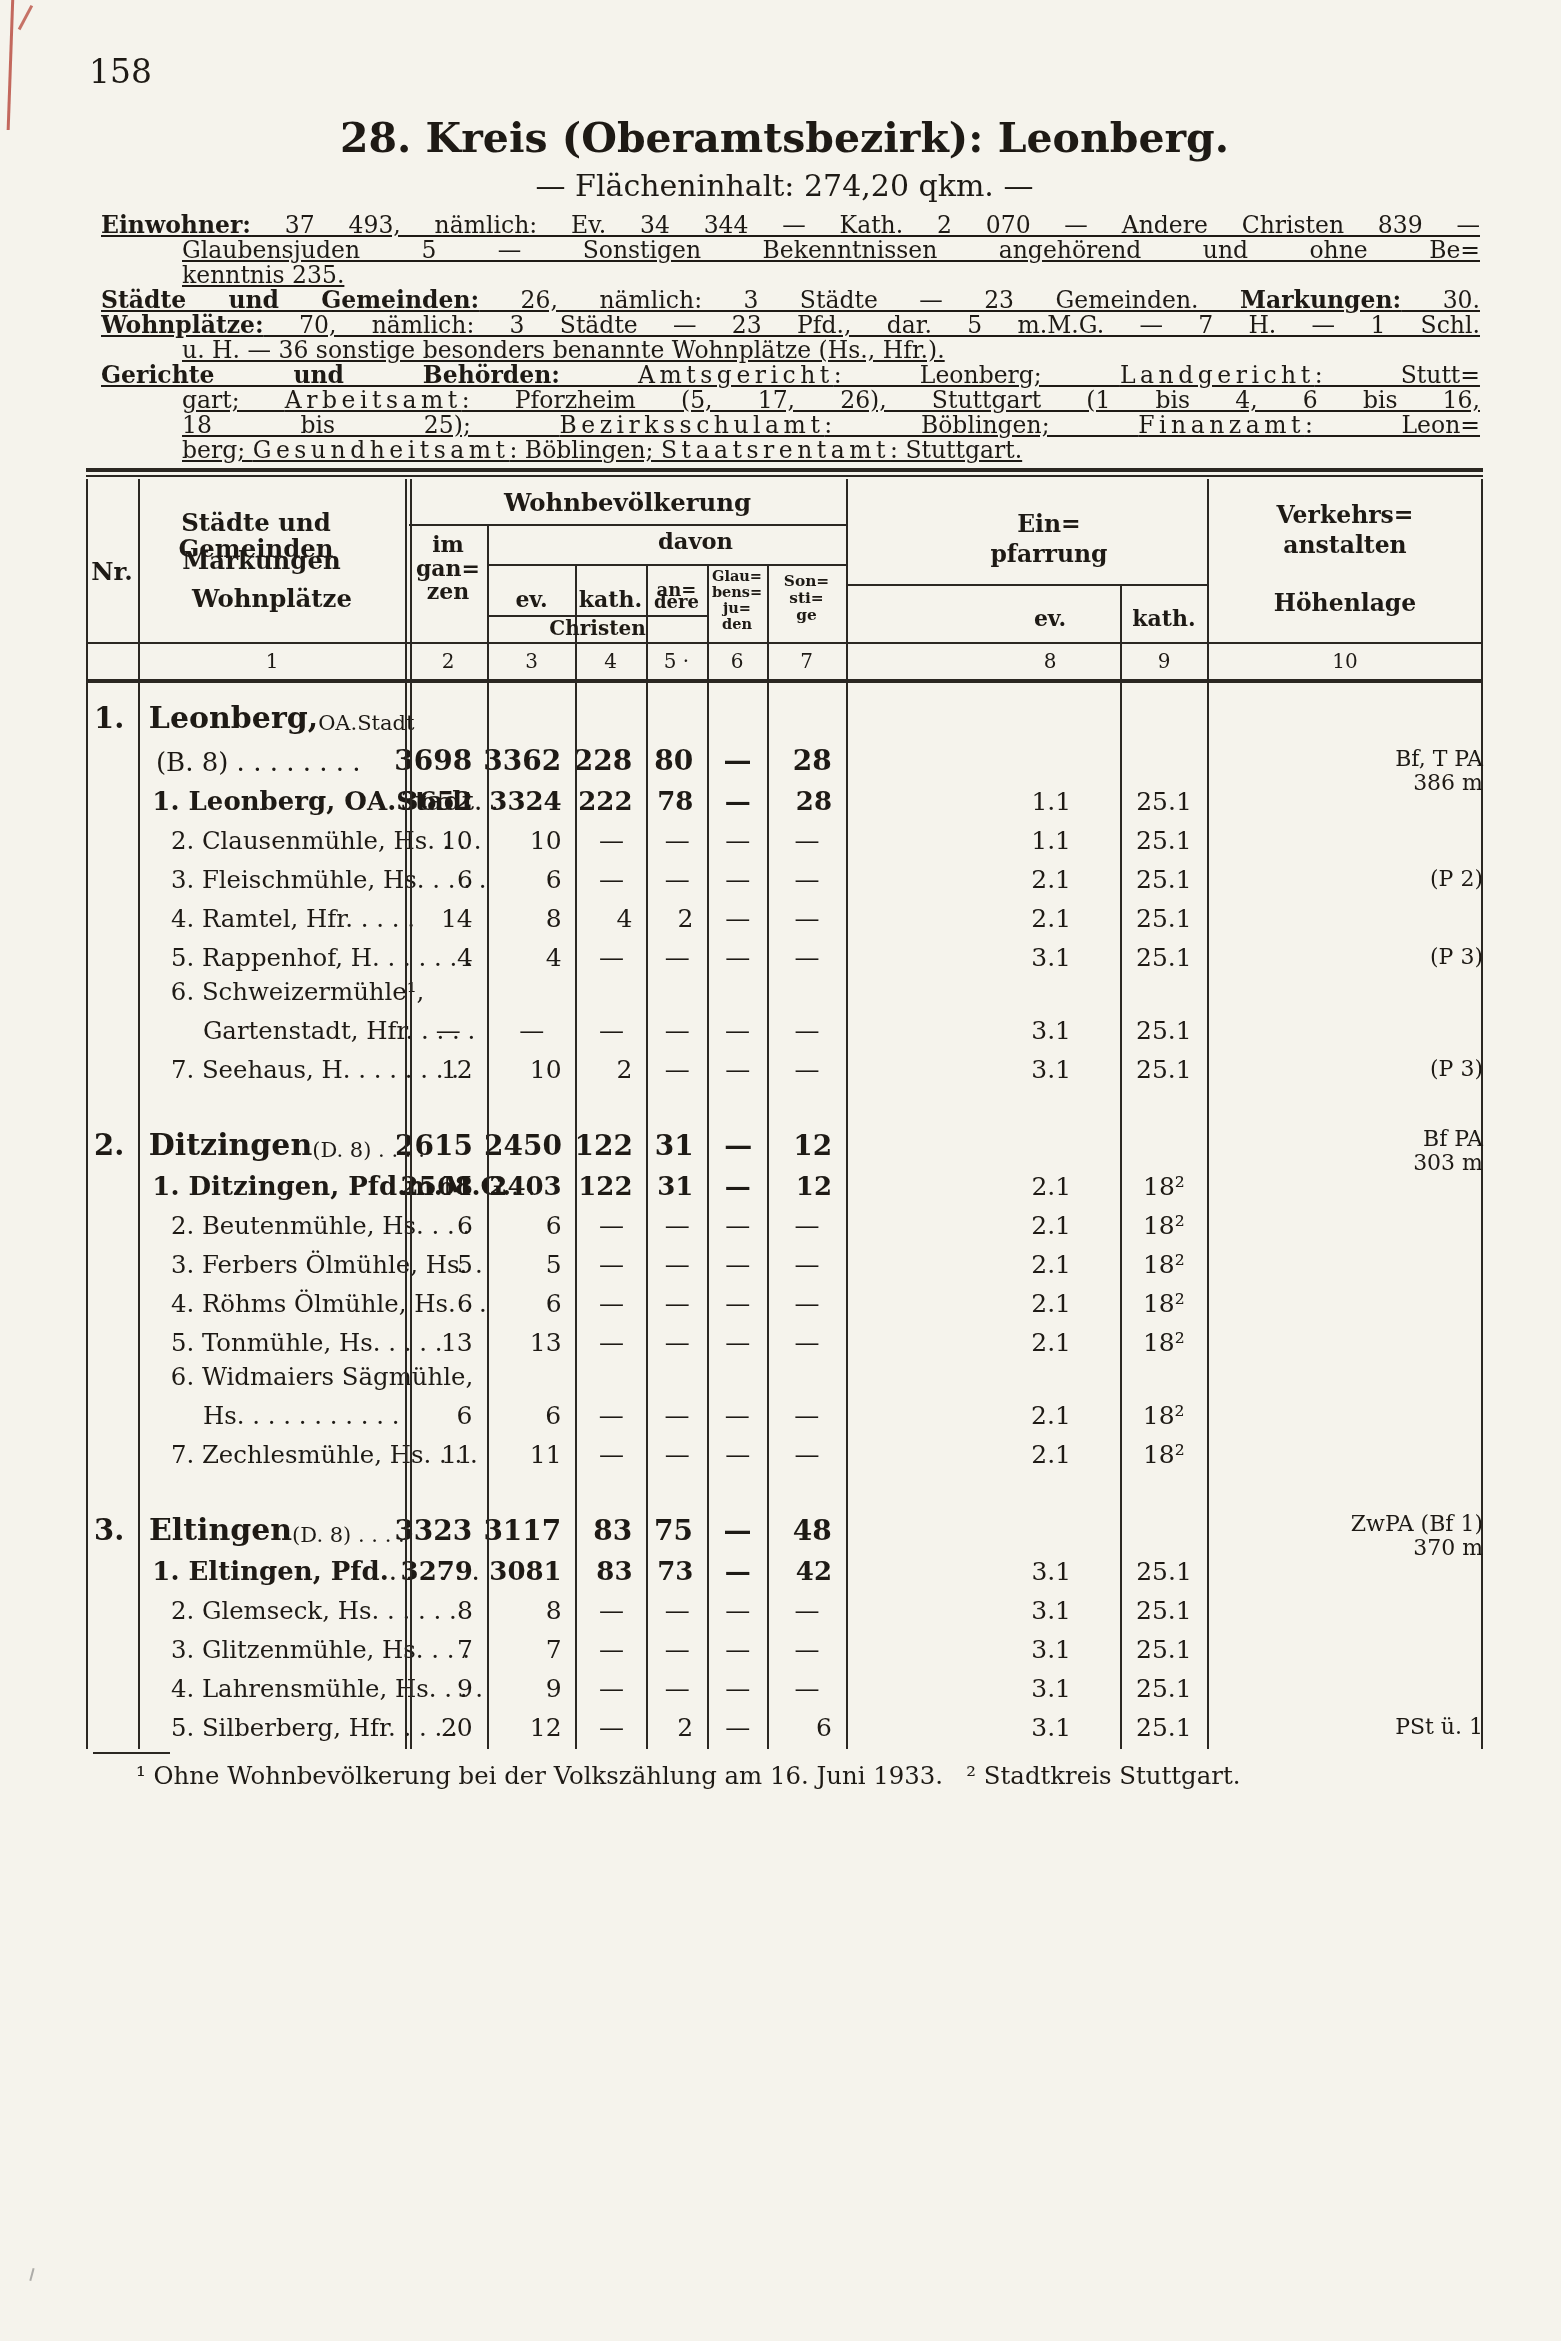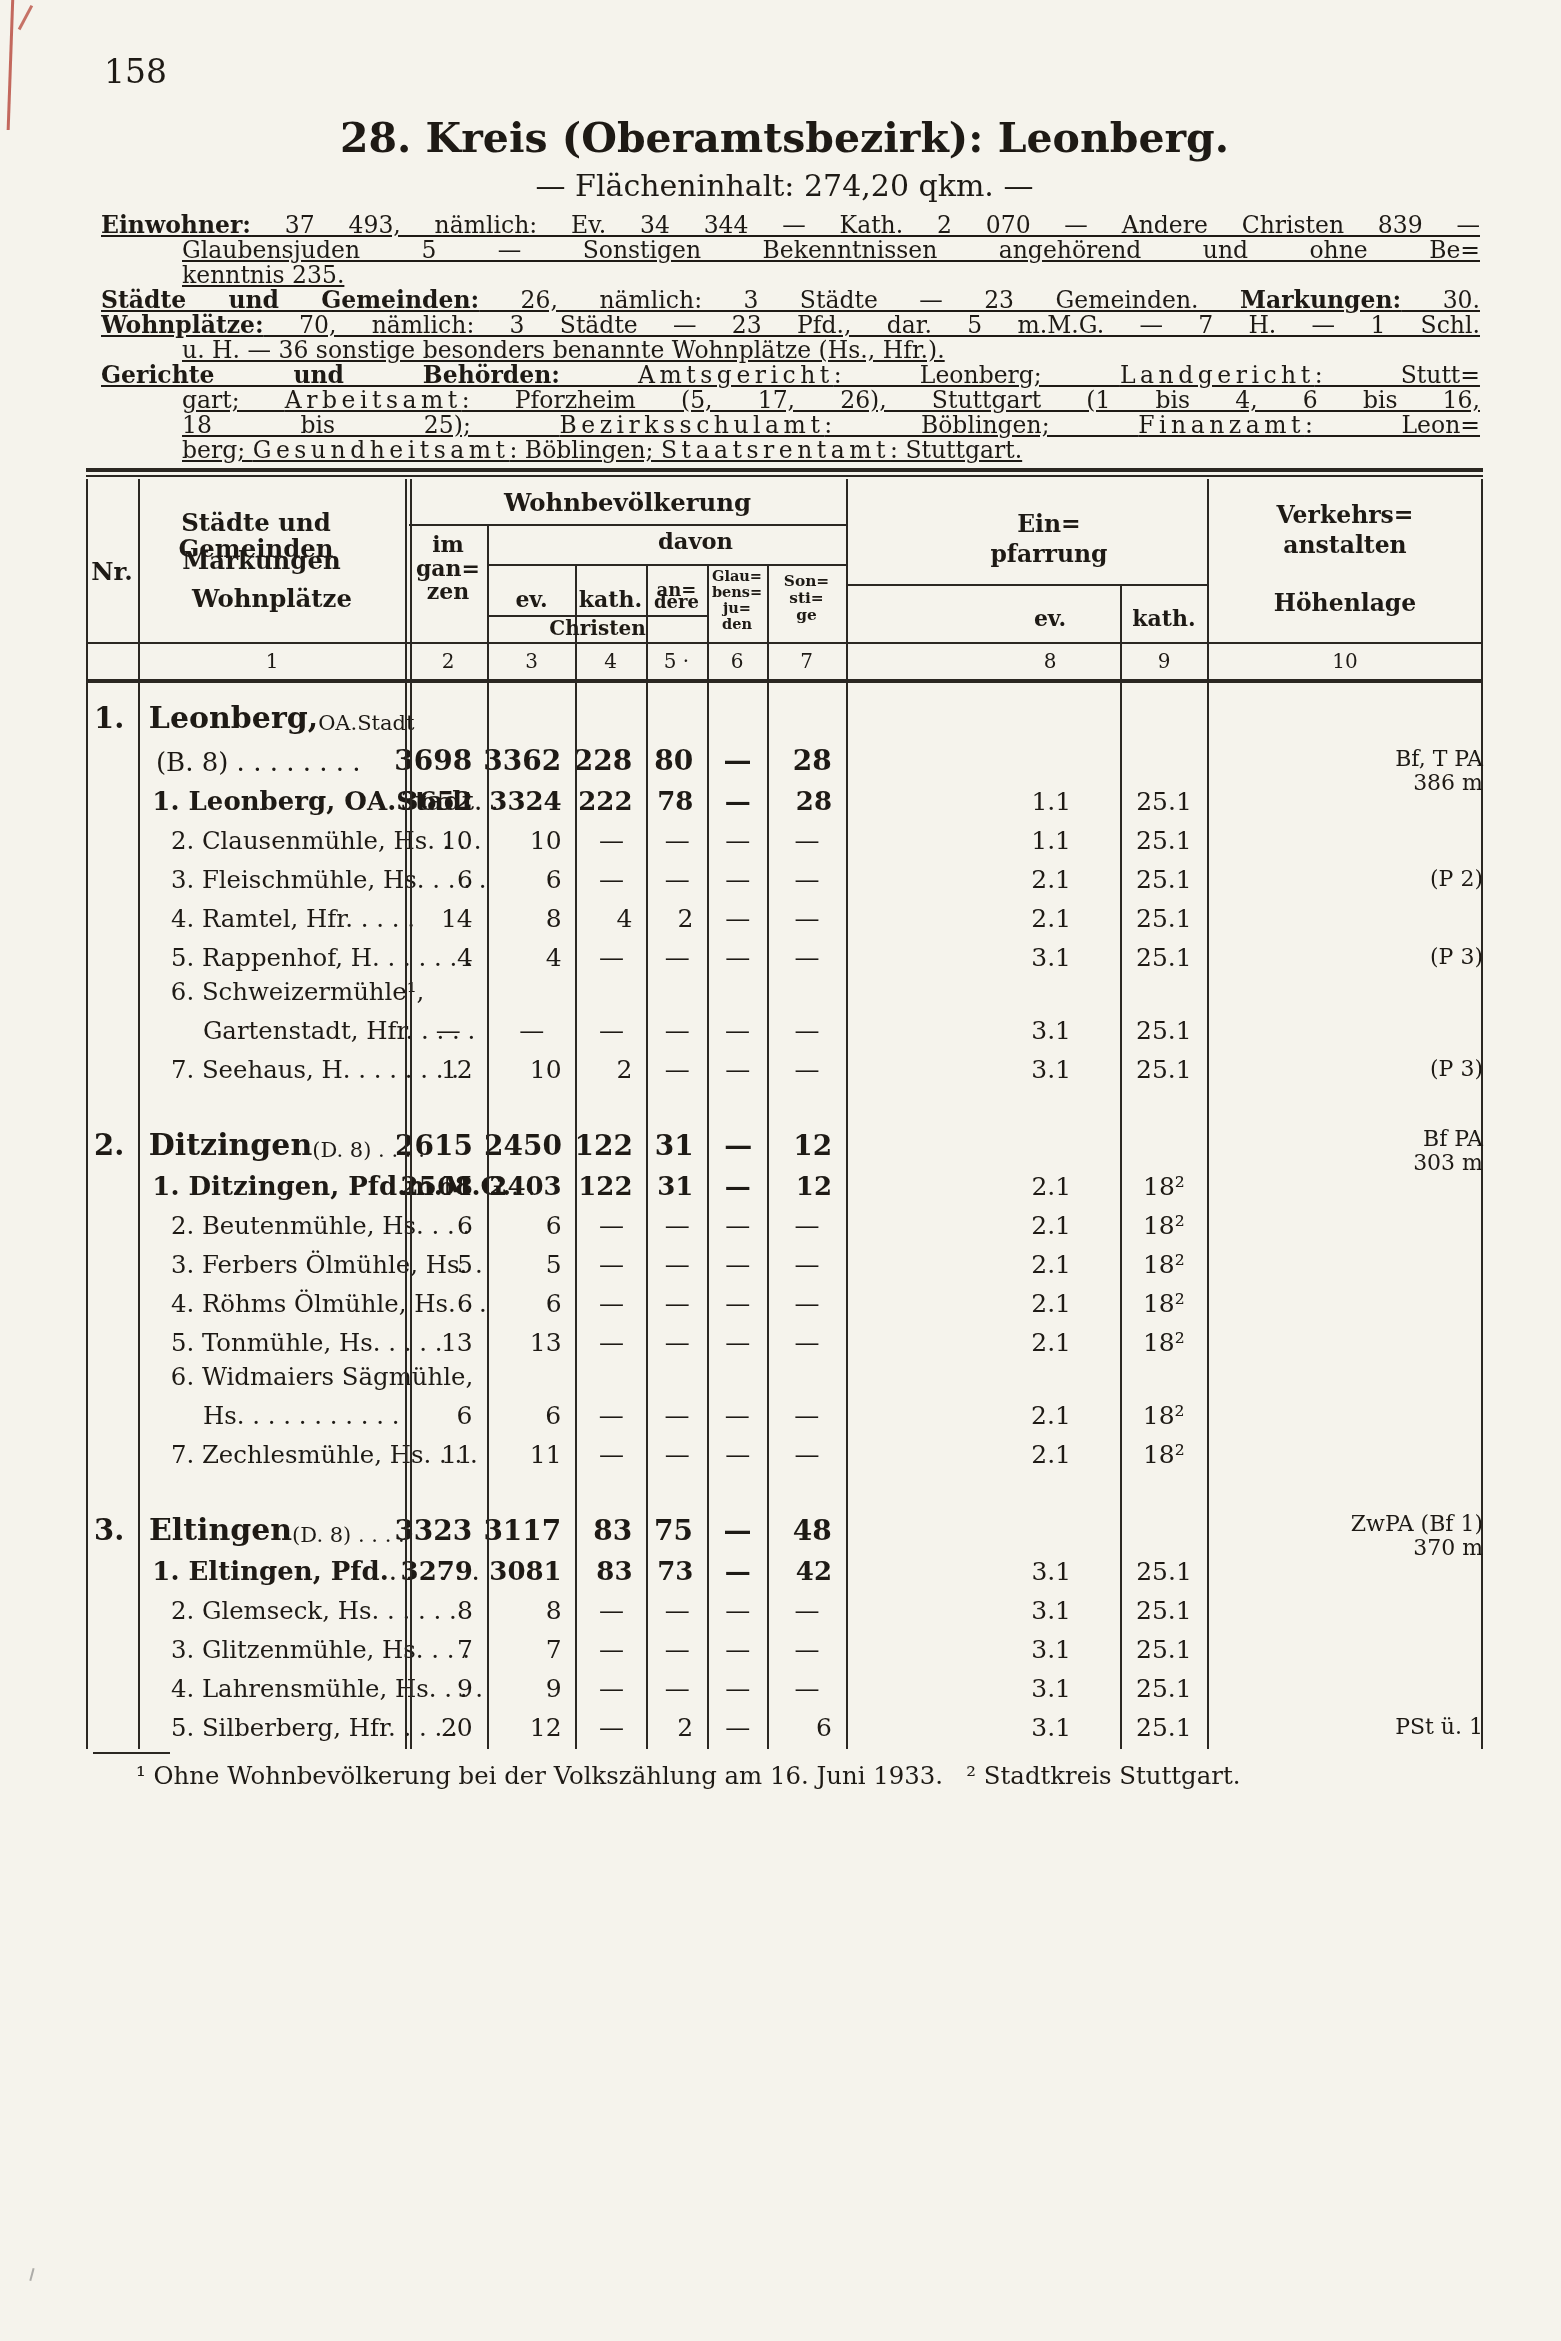--- a/index.html
+++ b/index.html
@@ -2,21 +2,21 @@
 <html style="font-size:14.5px"><head>
 <meta charset="utf-8">
 <style>
   html,body{margin:0;padding:0;background:#d8d5cc;}
   .page{position:relative;width:1562px;height:2342px;background:#f5f3ec;
         font-family:"DejaVu Serif", serif;color:#1e1a15;overflow:hidden;}
   
   .red1{position:absolute;left:9px;top:-3.6px;width:2.7px;height:134px;background:#b23a2e;opacity:.75;transform:rotate(2deg);}
   .red2{position:absolute;left:24.4px;top:3.6px;width:2.7px;height:27px;background:#b23a2e;opacity:.7;transform:rotate(28deg);}
   .inkmark{position:absolute;left:31px;top:2268px;width:1.8px;height:12.7px;background:#666;opacity:.5;transform:rotate(15deg);}
-  .pagenum{position:absolute;left:89px;top:52px;font-size:33px;margin-left:15px;}
+  .pagenum{position:absolute;left:89px;top:52px;font-size:33px;}
   .title{position:absolute;left:86px;top:114px;width:1397px;text-align:center;font-size:41px;font-weight:bold;}
   .subtitle{position:absolute;left:86px;top:168px;width:1397px;text-align:center;font-size:30px;}
   
   .intro{position:absolute;left:101px;top:213px;width:1379px;font-size:23.5px;text-decoration:underline;}
   .iline{height:25px;line-height:25px;white-space:nowrap;box-sizing:border-box;width:100%;}
   .iline.just{white-space:normal;text-align:justify;text-align-last:justify;overflow:hidden;}
   .iline.ind{padding-left:81px;}
   .bb{font-weight:bold;}
   .spx{letter-spacing:4.5px;}
   

